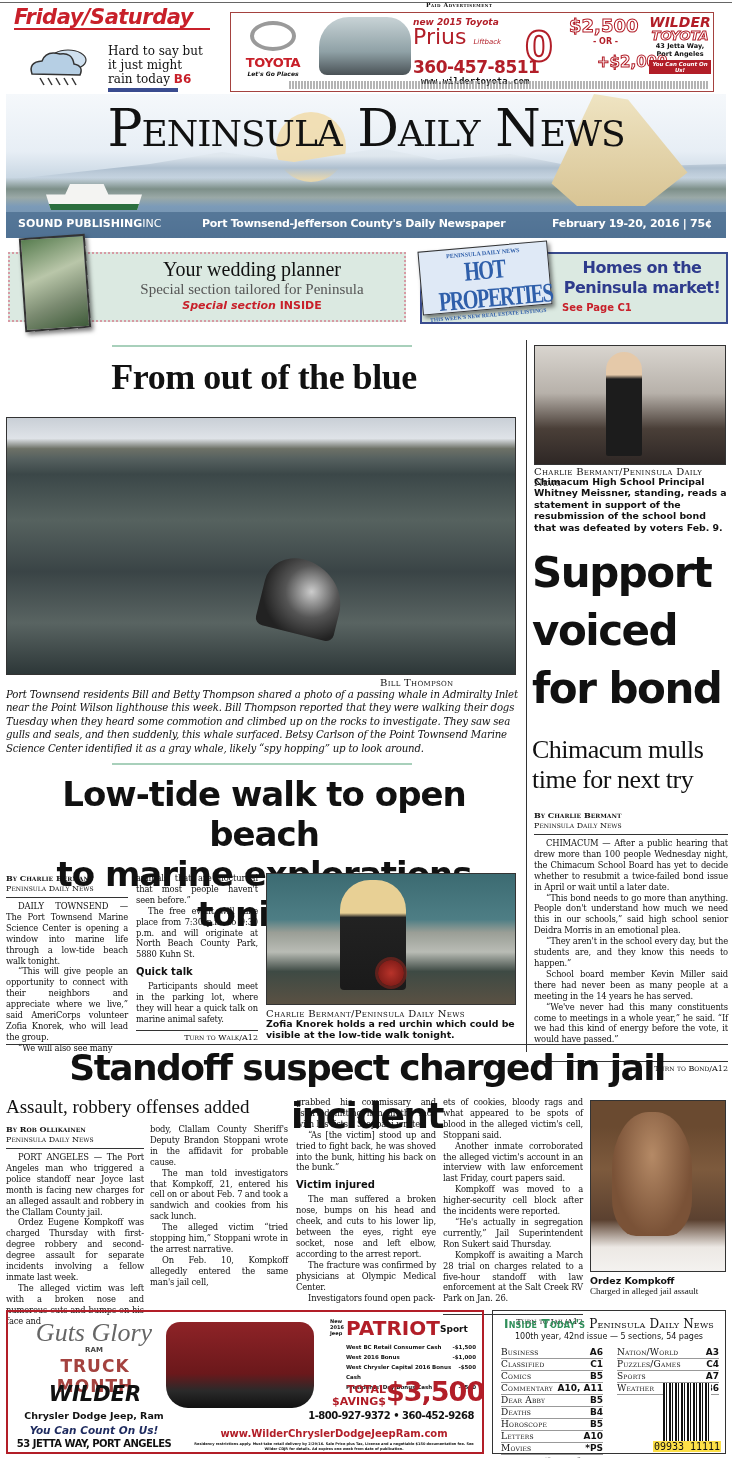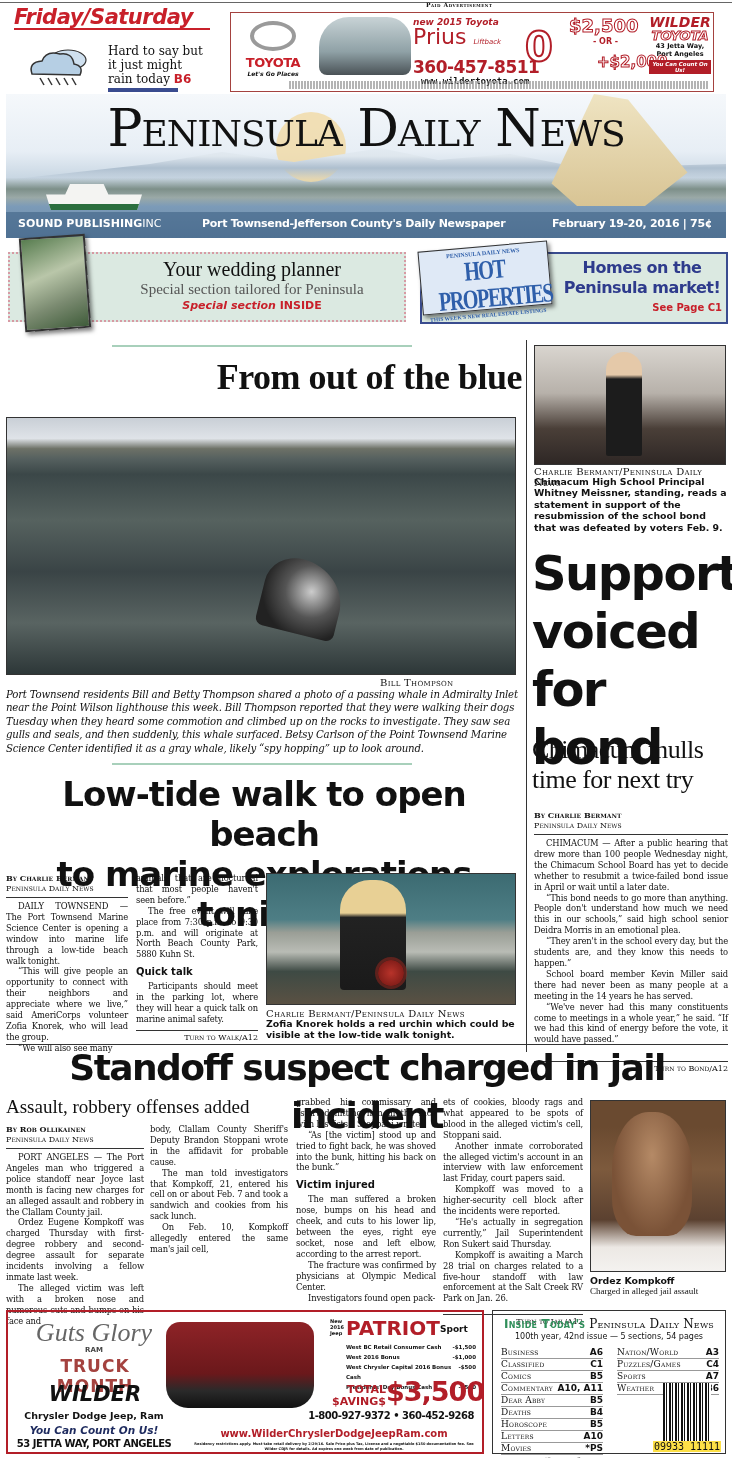--- a/index.html
+++ b/index.html
@@ -50,44 +50,44 @@
 .wed-h{left:100px;top:258px;width:304px;text-align:center;font-family:"Liberation Serif",serif;font-size:20px;line-height:22px}
 .wed-s{left:100px;top:280px;width:304px;text-align:center;font-family:"Liberation Serif",serif;font-size:15px;color:#555;line-height:18px}
 .wed-i{left:100px;top:299px;width:304px;text-align:center;font-family:"DejaVu Sans",sans-serif;font-size:11px;font-weight:bold;color:#c8202a}
 .wed-i em{font-style:italic}
 .hot-box{left:420px;top:252px;width:308px;height:72px;border:2px solid #3a4c8f;background:#dbe9e1}
 .hot-thumb{left:420px;top:246px;width:130px;height:64px;background:#dfe9f6;border:1px solid #333;transform:rotate(-5deg);box-shadow:2px 3px 4px rgba(0,0,0,.5);text-align:center;font-family:"Liberation Serif",serif;color:#2f5faa}
 .hot-thumb .a{font-size:6px;font-weight:bold;margin-top:3px}
 .hot-thumb .b{font-size:27px;line-height:28px;font-weight:bold;letter-spacing:-2px;transform:scaleX(.75);display:block}
 .hot-thumb .c{font-size:5.5px;font-weight:bold}
 .hot-h{left:562px;top:258px;width:160px;text-align:center;font-family:"DejaVu Sans",sans-serif;font-weight:bold;font-size:16px;line-height:20px;color:#2e3b8c;letter-spacing:-0.5px}
-.hot-s{left:562px;top:302px;width:160px;text-align:right;font-family:"DejaVu Sans",sans-serif;font-weight:bold;font-size:10px;color:#c8202a}
+.hot-s{left:562px;top:302px;width:160px;text-align:left;font-family:"DejaVu Sans",sans-serif;font-weight:bold;font-size:10px;color:#c8202a}
 .vrule{left:526px;top:340px;width:1px;height:712px;background:#333}
 .green-rule{height:2px;background:#a8d0bb}
-.h1{left:6px;top:356px;width:516px;text-align:right;font-family:"Liberation Serif",serif;font-weight:bold;font-size:36px;letter-spacing:-0.5px}
+.h1{left:6px;top:356px;width:516px;text-align:center;font-family:"Liberation Serif",serif;font-weight:bold;font-size:36px;letter-spacing:-0.5px}
 .whale{left:6px;top:417px;width:510px;height:258px;background:linear-gradient(180deg,#c9cfd6 0%,#dfe3e8 8%,#6d7167 12%,#55605f 16%,#3b4748 22%,#56625f 40%,#3a4446 60%,#596462 80%,#2d3738 100%);border:1px solid #333}
 .whale-body{left:262px;top:560px;width:80px;height:74px;background:radial-gradient(circle at 60% 40%,#ccc,#555 40%,#222 75%);border-radius:40% 60% 10% 10%;transform:rotate(14deg)}
 .credit{font-variant:small-caps;font-size:10px;letter-spacing:.3px;}
 .caption-i{left:6px;top:688px;width:512px;font-family:"DejaVu Serif",serif;font-style:italic;font-size:10.2px;line-height:13.4px;letter-spacing:-0.2px}
 .h2{left:6px;top:774px;width:516px;text-align:center;font-family:"DejaVu Sans",sans-serif;font-weight:bold;font-size:34px;line-height:40px;letter-spacing:-1px}
 .byline{font-variant:small-caps;font-size:8px;line-height:10px}
 .byline b{font-weight:bold}
 .col{font-family:"DejaVu Serif",serif;font-size:8.4px;line-height:10.9px;text-align:justify;letter-spacing:-0.15px}
 .col p{text-indent:12px}
 .col p.ni{text-indent:0}
 .subh{font-family:"DejaVu Sans",sans-serif;font-weight:bold;font-size:10px;margin:6px 0 4px}
 .turn{font-variant:small-caps;font-size:8px;text-align:right;border-top:1px solid #333;padding-top:2px}
 .rule{height:1px;background:#333;margin:3px 0}
 .urchin-photo{left:266px;top:873px;width:250px;height:132px;background:linear-gradient(180deg,#3c6b72 0%,#4e7e85 35%,#9a9e96 45%,#b9bcb5 60%,#3e4a44 75%,#5a5143 100%);border:1px solid #333}
 .urchin-woman{left:340px;top:880px;width:66px;height:110px;background:linear-gradient(180deg,#e8d095 0%,#e8d095 30%,#222 34%,#1a1a1a 100%);border-radius:30px 30px 4px 4px}
 .urchin-dot{left:378px;top:960px;width:26px;height:26px;border-radius:50%;background:radial-gradient(circle,#b8332a,#6e1512);box-shadow:0 0 0 3px rgba(160,40,30,.5)}
 .bold-cap{font-family:"DejaVu Sans",sans-serif;font-weight:bold;font-size:9.4px;line-height:11.4px}
 .meeting{left:534px;top:345px;width:192px;height:120px;background:linear-gradient(180deg,#d9d5cf,#b7b1aa 40%,#4a3f38 70%,#2e2725);border:1px solid #333}
 .meeting-p{left:606px;top:352px;width:36px;height:104px;background:linear-gradient(180deg,#e5c9a9 0%,#e5c9a9 22%,#1c1c1c 26%,#1c1c1c 100%);border-radius:18px 18px 2px 2px}
-.support{left:532px;top:544px;width:196px;font-family:"DejaVu Sans",sans-serif;font-weight:bold;font-size:48px;line-height:58px;letter-spacing:-1.5px}
+.support{left:532px;top:544px;width:196px;font-family:"DejaVu Sans",sans-serif;font-weight:bold;font-size:42px;line-height:58px;letter-spacing:-1.5px}
 .support-sub{left:532px;top:735px;width:196px;font-family:"Liberation Serif",serif;font-size:26px;line-height:30px;letter-spacing:-0.5px}
 .h3{left:6px;top:1044px;width:722px;font-family:"DejaVu Sans",sans-serif;font-weight:bold;font-size:36px;line-height:48px;letter-spacing:-1.6px;text-align:center}
 .h3-sub{left:6px;top:1096px;width:290px;font-family:"Liberation Serif",serif;font-size:19px}
 .kompkoff{left:590px;top:1100px;width:136px;height:172px;background:linear-gradient(180deg,#6a4a30 0%,#6a4a30 15%,#7d5a3d 40%,#5b4130 70%,#ece8e4 86%,#f4f2f0 100%);border:1px solid #333}
 .kompkoff-face{left:612px;top:1112px;width:80px;height:124px;background:radial-gradient(ellipse at 50% 35%,#b58a66,#7a5237 70%);border-radius:46% 46% 30% 30%}
 .jeep-ad{left:6px;top:1310px;width:478px;height:144px;border:2px solid #b21e28}
 .index-box{left:492px;top:1310px;width:234px;height:144px;border:1px solid #333}
 .jeep-car{left:158px;top:10px;width:148px;height:86px;background:linear-gradient(180deg,#8e2327,#6b181b 60%,#2a2a2a 80%,#111);border-radius:14px 14px 22px 22px}
 .idx-row{display:flex;justify-content:space-between;border-bottom:1px solid #999;font-size:9px;line-height:11px}
 .idx-row .n{font-variant:small-caps;letter-spacing:.2px}
@@ -245,20 +245,21 @@
   <div class="col">
     <p>PORT ANGELES — The Port Angeles man who triggered a police standoff near Joyce last month is facing new charges for an alleged assault and robbery in the Clallam County jail.</p>
     <p>Ordez Eugene Kompkoff was charged Thursday with first-degree robbery and second-degree assault for separate incidents involving a fellow inmate last week.</p>
     <p>The alleged victim was left with a broken nose and numerous cuts and bumps on his face and</p>
   </div>
 </div>
 <div class="abs" style="left:150px;top:1124px;width:138px">
   <div class="col">
     <p class="ni">body, Clallam County Sheriff's Deputy Brandon Stoppani wrote in the affidavit for probable cause.</p>
     <p>The man told investigators that Kompkoff, 21, entered his cell on or about Feb. 7 and took a sandwich and cookies from his sack lunch.</p>
+    <p>The alleged victim “tried stopping him,” Stoppani wrote in the arrest narrative.</p>
     <p>On Feb. 10, Kompkoff allegedly entered the same man's jail cell,</p>
   </div>
 </div>
 <div class="abs" style="left:296px;top:1097px;width:140px">
   <div class="col">
     <p class="ni">grabbed his commissary and “started hitting him in the face with his fists,” Stoppani wrote.</p>
     <p>“As [the victim] stood up and tried to fight back, he was shoved into the bunk, hitting his back on the bunk.”</p>
   </div>
   <div class="subh">Victim injured</div>
   <div class="col">

